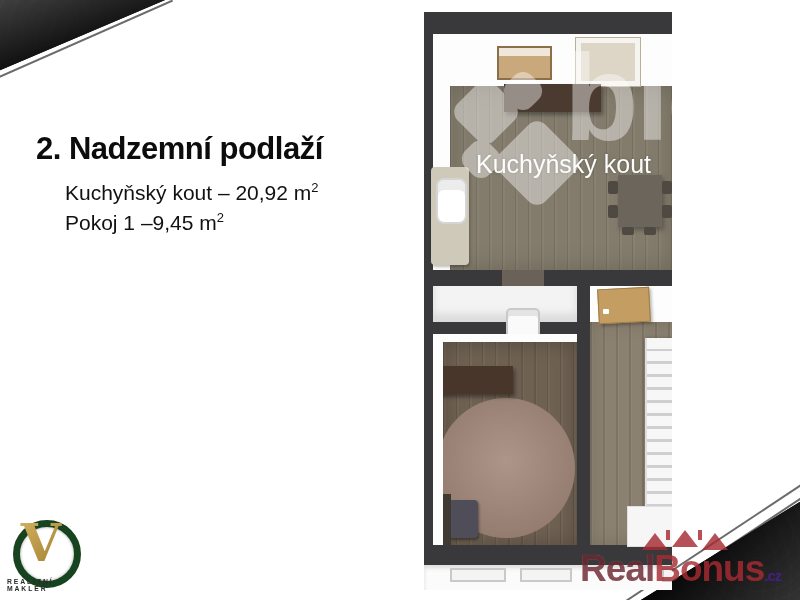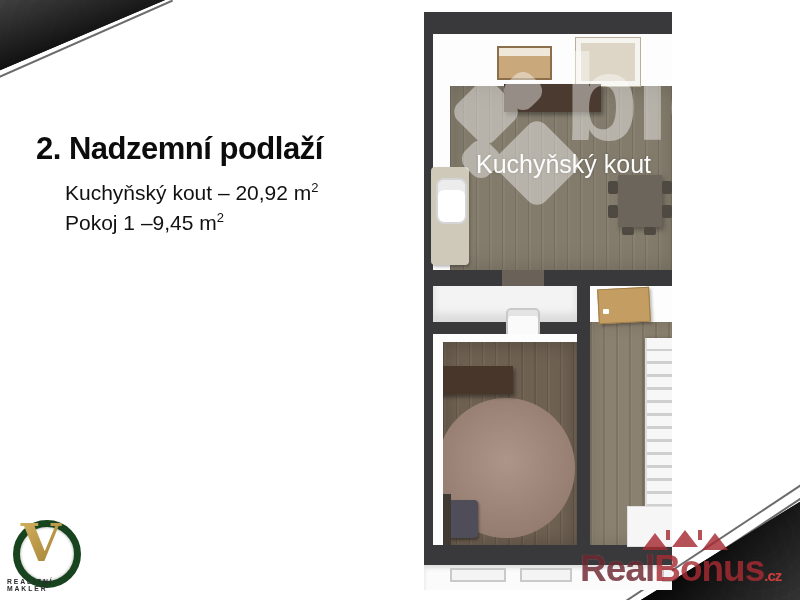--- a/index.html
+++ b/index.html
@@ -62,21 +62,21 @@
   .logo-caption{left:7px;top:578px;width:76px;font-size:6.8px;font-weight:bold;letter-spacing:1.9px;color:#2b2b2b;}
 
   
   .realbonus{left:580px;top:524px;width:220px;height:70px;opacity:.82;}
   .rb-crown{position:absolute;left:58px;top:2px;width:96px;height:24px;}
   .rb-roof{position:absolute;bottom:0;width:0;height:0;border-left:13px solid transparent;border-right:13px solid transparent;border-bottom:17px solid var(--brand_red);}
   .rb-chimney{position:absolute;bottom:10px;width:4px;height:10px;background:var(--brand_red);}
   .rb-text{position:absolute;left:0;top:24px;font-size:37px;font-weight:bold;letter-spacing:-1px;white-space:nowrap;}
   .rb-p1{color:var(--brand_dark_red);text-shadow:0 0 1px rgba(255,255,255,.35);}
   .rb-p2{color:var(--brand_red);}
-  .rb-cz{font-size:15px;color:#ef4444;font-weight:bold;}
+  .rb-cz{font-size:15px;color:#4c1d95;font-weight:bold;}
 </style>
 </head>
 <body>
 
 <div class="slide">
 
   <div class="abs corner-tl damask"></div>
   <div class="abs accent-line line-tl"></div>
   <div class="abs accent-line line-br1"></div>
   <div class="abs accent-line line-br2"></div>

